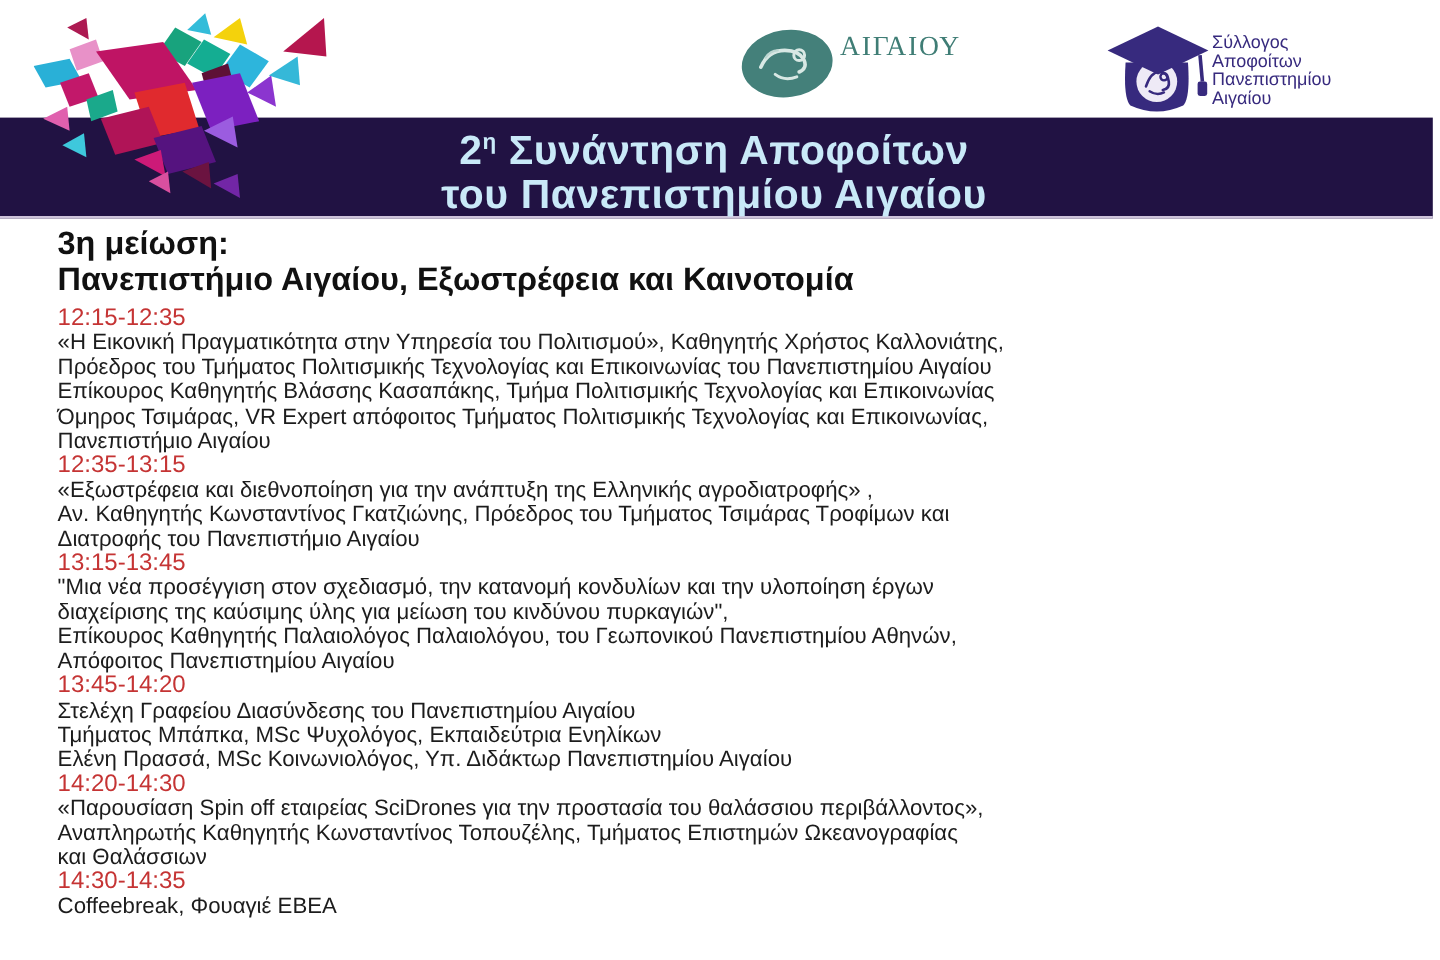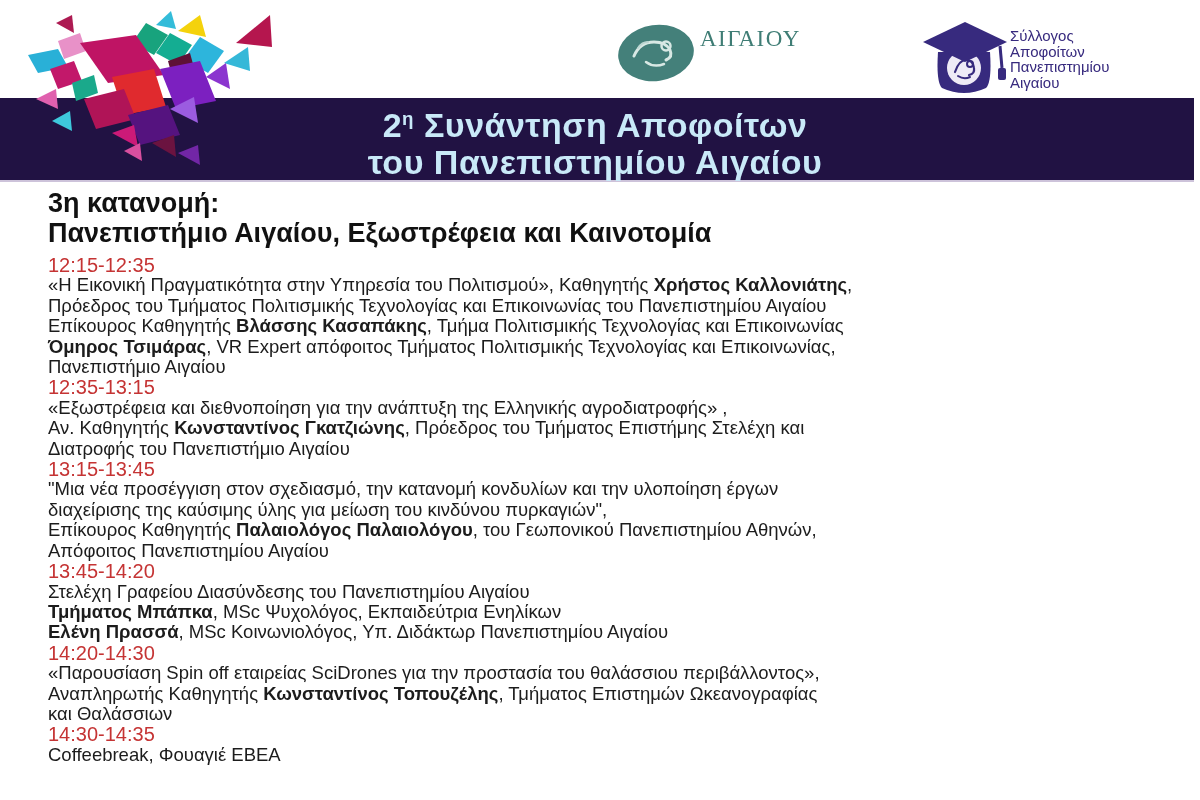--- a/index.html
+++ b/index.html
@@ -12,21 +12,21 @@
   }
   *{margin:0;padding:0;box-sizing:border-box;}
   html,body{width:1200px;height:800px;overflow:hidden;background:#fff;
     font-family:"Liberation Sans", sans-serif;}
   .stage{position:relative;width:1200px;height:800px;background:#fff;}
 
   
   .band{position:absolute;left:0;top:98px;width:1194px;height:84px;
     background:var(--band-bg);border-bottom:2px solid #cdc3da;z-index:1;}
   .band-text{position:absolute;left:0;top:100px;width:1190px;height:80px;
-    z-index:2;display:flex;flex-direction:column;align-items:center;
+    z-index:2;display:flex;flex-direction:column;align-items:center;justify-content:center;
     color:var(--band-text);font-weight:bold;font-size:34px;line-height:37px;
     letter-spacing:0.5px;text-align:center;}
   .band-text sup{font-size:0.55em;vertical-align:super;}
 
   .logo-cluster{position:absolute;left:28px;top:3px;z-index:3;}
 
   .uni-logo{position:absolute;left:616px;top:22px;z-index:2;}
   .uni-name{position:absolute;left:700px;top:26px;z-index:2;
     font-family:"Liberation Serif", serif;color:var(--uni);
     font-size:23px;line-height:26px;letter-spacing:1.5px;}
@@ -35,21 +35,21 @@
   .alumni-name{position:absolute;left:1010px;top:28px;z-index:2;
     color:var(--alumni);font-size:15px;line-height:15.5px;font-weight:500;}
   .alumni-name .bold{font-weight:normal;}
 
   
   .content{position:absolute;left:48px;top:188px;width:1140px;z-index:2;}
   .section-title{color:#111;font-weight:bold;font-size:27px;line-height:30px;
     margin-bottom:7px;white-space:nowrap;}
   .session .time{color:var(--time);font-size:20px;line-height:20.4px;white-space:nowrap;}
   .session .line{color:var(--body);font-size:18.5px;line-height:20.4px;white-space:nowrap;}
-  .session .line .bold{font-weight:bold;}
+  .session .line .bold{font-weight:normal;}
 </style>
 </head>
 <body>
 
 <div class="stage">
 
   <div class="band"></div>
   <div class="band-text">
     <div><span>2</span><sup>η</sup><span> Συνάντηση Αποφοίτων</span></div>
     <div>του Πανεπιστημίου Αιγαίου</div>
@@ -113,39 +113,39 @@
   </div>
   <div class="alumni-name">
     <div>Σύλλογος</div>
     <div>Αποφοίτων</div>
     <div class="bold">Πανεπιστημίου</div>
     <div class="bold">Αιγαίου</div>
   </div>
 
   <div class="content">
     <div class="section-title">
-      <div>3η κατανομή:</div>
+      <div>3η μείωση:</div>
       <div>Πανεπιστήμιο Αιγαίου, Εξωστρέφεια και Καινοτομία</div>
     </div>
 
     <div class="session">
       <div class="time">12:15-12:35</div>
       <div>
           <div class="line"><span>«Η Εικονική Πραγματικότητα στην Υπηρεσία του Πολιτισμού», Καθηγητής </span><span class="bold">Χρήστος Καλλονιάτης</span><span>,</span></div>
           <div class="line"><span>Πρόεδρος του Τμήματος Πολιτισμικής Τεχνολογίας και Επικοινωνίας του Πανεπιστημίου Αιγαίου</span></div>
           <div class="line"><span>Επίκουρος Καθηγητής </span><span class="bold">Βλάσσης Κασαπάκης</span><span>, Τμήμα Πολιτισμικής Τεχνολογίας και Επικοινωνίας</span></div>
           <div class="line"><span class="bold">Όμηρος Τσιμάρας</span><span>, VR Expert απόφοιτος Τμήματος Πολιτισμικής Τεχνολογίας και Επικοινωνίας,</span></div>
           <div class="line"><span>Πανεπιστήμιο Αιγαίου</span></div>
         </div>
     </div>
     <div class="session">
       <div class="time">12:35-13:15</div>
       <div>
           <div class="line"><span>«Εξωστρέφεια και διεθνοποίηση για την ανάπτυξη της Ελληνικής αγροδιατροφής» ,</span></div>
-          <div class="line"><span>Αν. Καθηγητής </span><span class="bold">Κωνσταντίνος Γκατζιώνης</span><span>, Πρόεδρος του Τμήματος Επιστήμης Στελέχη και</span></div>
+          <div class="line"><span>Αν. Καθηγητής </span><span class="bold">Κωνσταντίνος Γκατζιώνης</span><span>, Πρόεδρος του Τμήματος Τσιμάρας Τροφίμων και</span></div>
           <div class="line"><span>Διατροφής του Πανεπιστήμιο Αιγαίου</span></div>
         </div>
     </div>
     <div class="session">
       <div class="time">13:15-13:45</div>
       <div>
           <div class="line"><span>"Μια νέα προσέγγιση στον σχεδιασμό, την κατανομή κονδυλίων και την υλοποίηση έργων</span></div>
           <div class="line"><span>διαχείρισης της καύσιμης ύλης για μείωση του κινδύνου πυρκαγιών",</span></div>
           <div class="line"><span>Επίκουρος Καθηγητής </span><span class="bold">Παλαιολόγος Παλαιολόγου</span><span>,  του Γεωπονικού Πανεπιστημίου Αθηνών,</span></div>
           <div class="line"><span>Απόφοιτος Πανεπιστημίου Αιγαίου</span></div>

